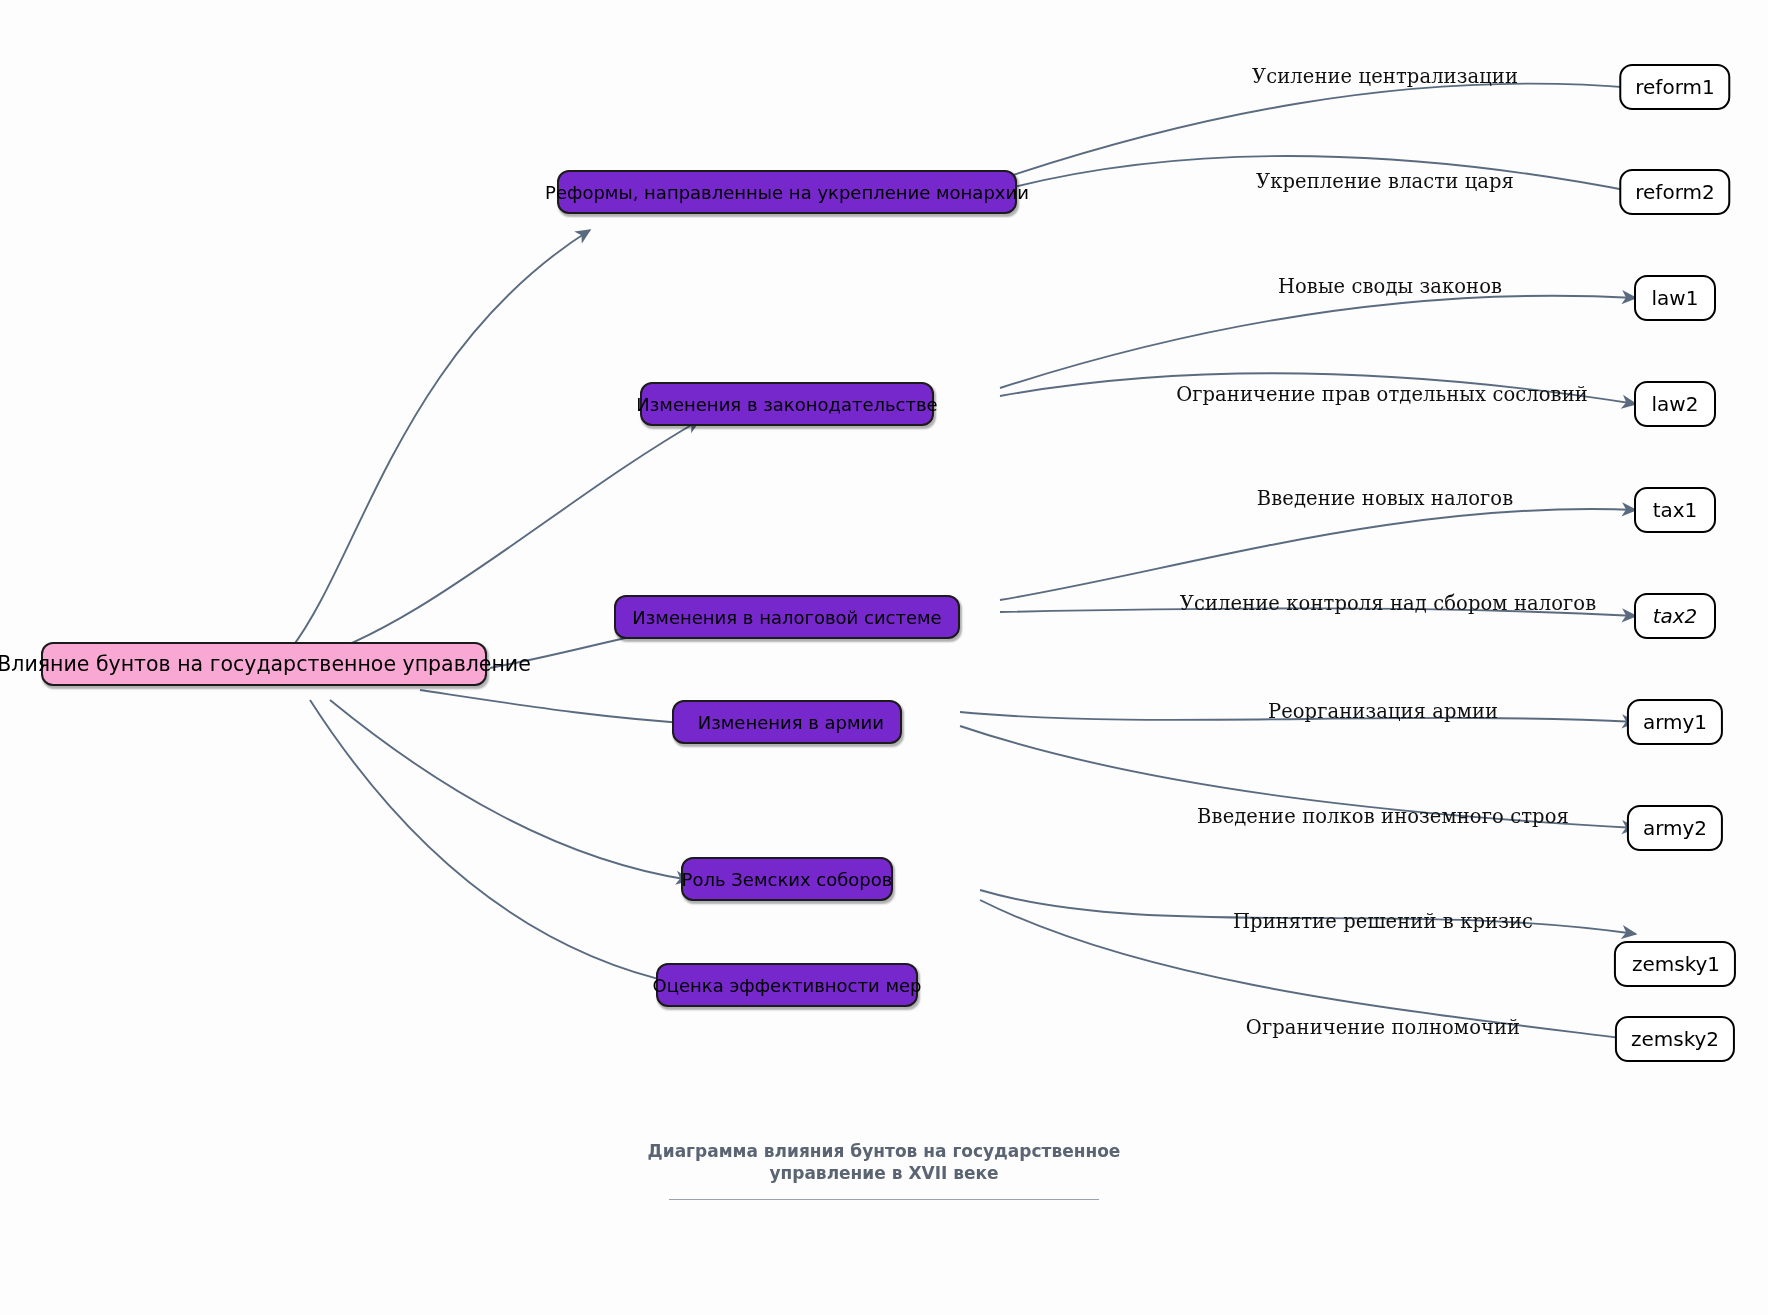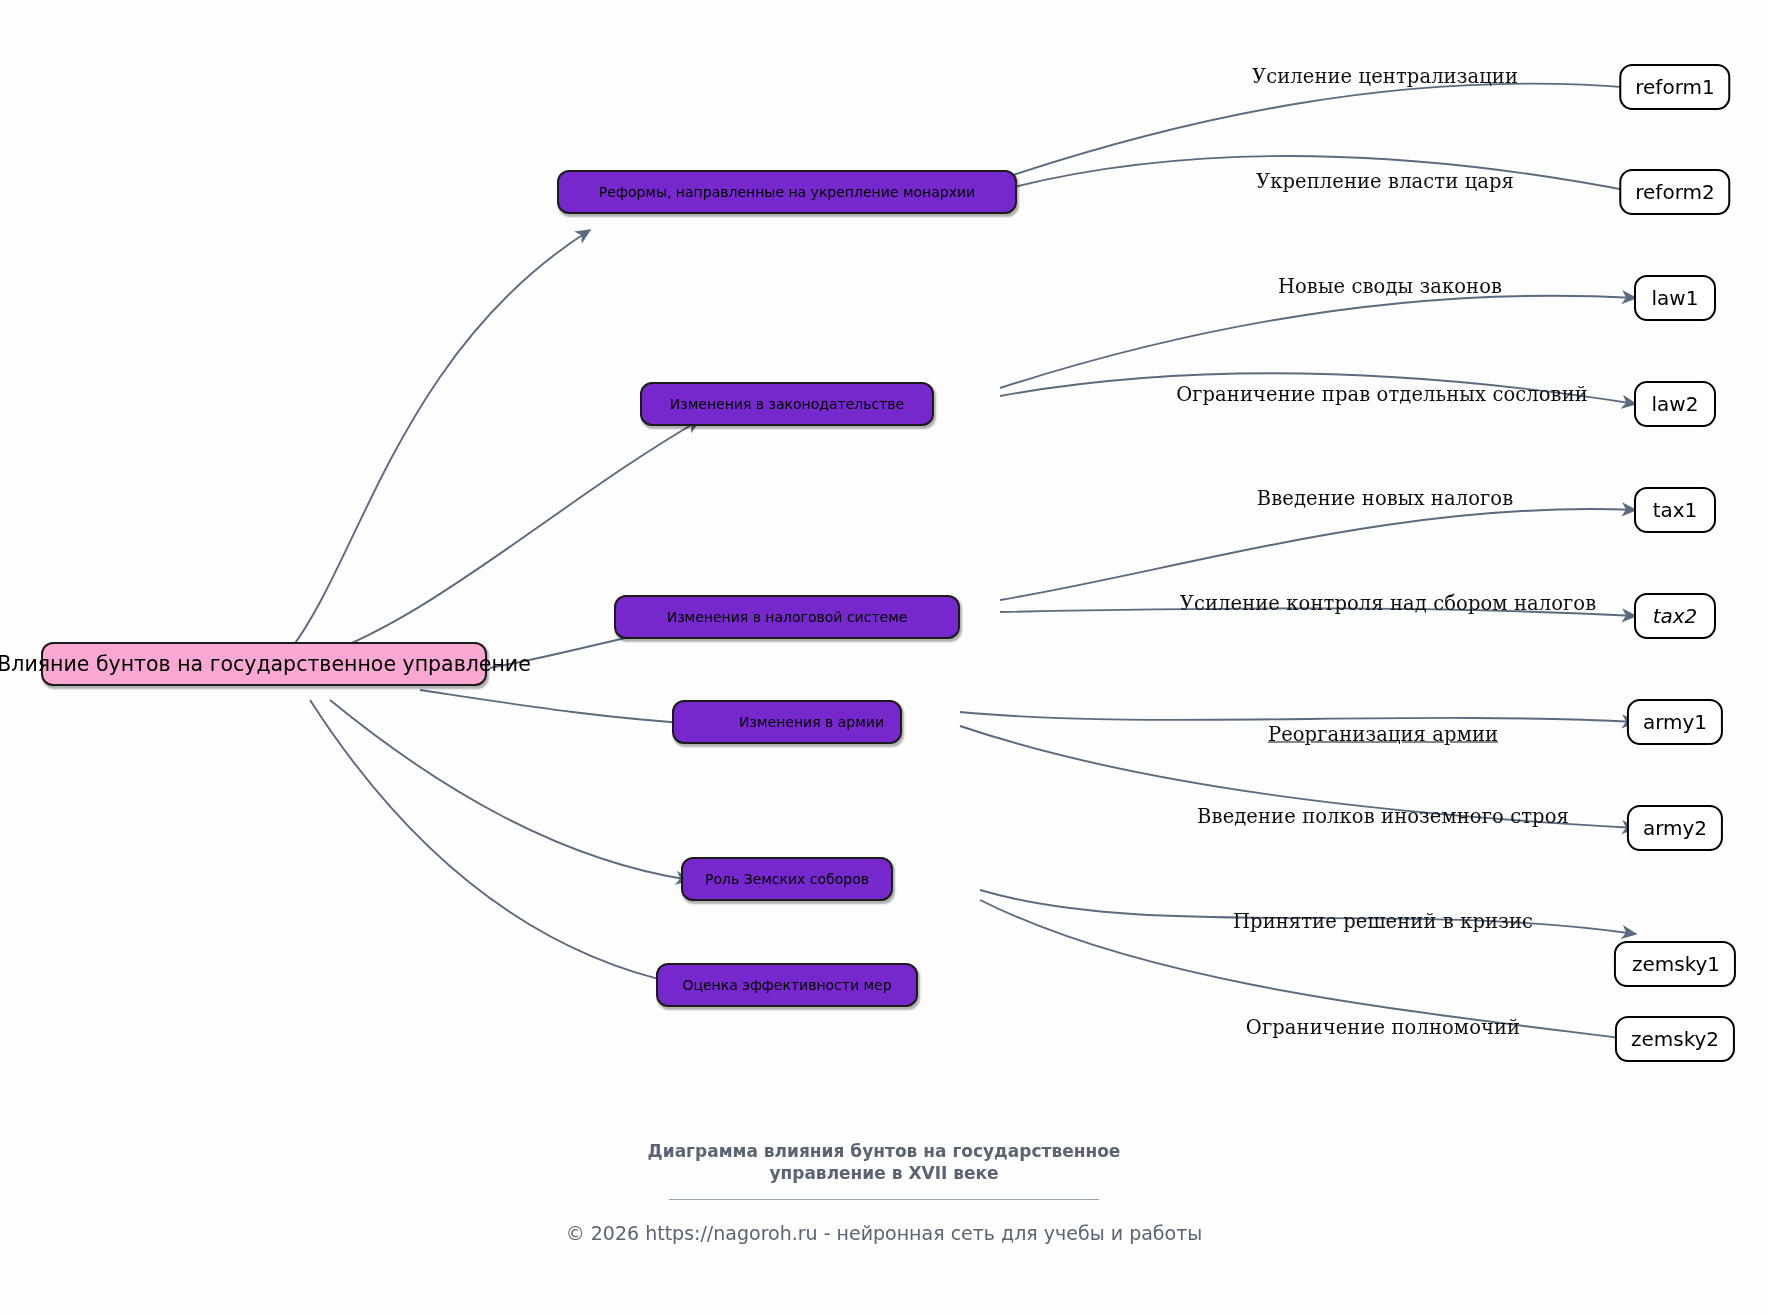--- a/index.html
+++ b/index.html
@@ -43,21 +43,21 @@
     font-size: 20.5px;
     padding: 0 16px;
     height: 44px;
     box-shadow: 1.5px 2.5px 2px rgba(0,0,0,0.30);
   }
   .node-branch {
     background: #7628cc;
     border: 2px solid #1b1b1b;
     border-radius: 12px;
     color: #000000;
-    font-size: 14px;
+    font-size: 18px;
     padding: 0 16px;
     height: 44px;
     box-shadow: 1.5px 2.5px 2px rgba(0,0,0,0.30);
   }
   .node-leaf {
     background: #ffffff;
     border: 2px solid #000000;
     border-radius: 13px;
     color: #000000;
     font-size: 20px;
@@ -190,26 +190,25 @@
         <span>zemsky2</span>
       </div>
     </div>
   <div id="labels-layer">
       <div class="edge-label" style="left: 1385px; top: 76px;">Усиление централизации</div>
       <div class="edge-label" style="left: 1385px; top: 181px;">Укрепление власти царя</div>
       <div class="edge-label" style="left: 1390px; top: 286px;">Новые своды законов</div>
       <div class="edge-label" style="left: 1382px; top: 394px;">Ограничение прав отдельных сословий</div>
       <div class="edge-label" style="left: 1385px; top: 498px;">Введение новых налогов</div>
       <div class="edge-label" style="left: 1388px; top: 603px;">Усиление контроля над сбором налогов</div>
-      <div class="edge-label" style="left: 1383px; top: 734px; text-decoration: underline;">Реорганизация армии</div>
+      <div class="edge-label" style="left: 1383px; top: 711px;">Реорганизация армии</div>
       <div class="edge-label" style="left: 1383px; top: 816px;">Введение полков иноземного строя</div>
       <div class="edge-label" style="left: 1383px; top: 921px;">Принятие решений в кризис</div>
       <div class="edge-label" style="left: 1383px; top: 1027px;">Ограничение полномочий</div>
     </div>
 
   <div id="footer">
     <div id="footer-title">Диаграмма влияния бунтов на государственное
 управление в XVII веке</div>
     <div id="footer-rule"></div>
-    <div id="footer-copy">© 2026 https://nagoroh.ru - нейронная сеть для учебы и работы</div>
   </div>
 
 </div>
 
 </body></html>

